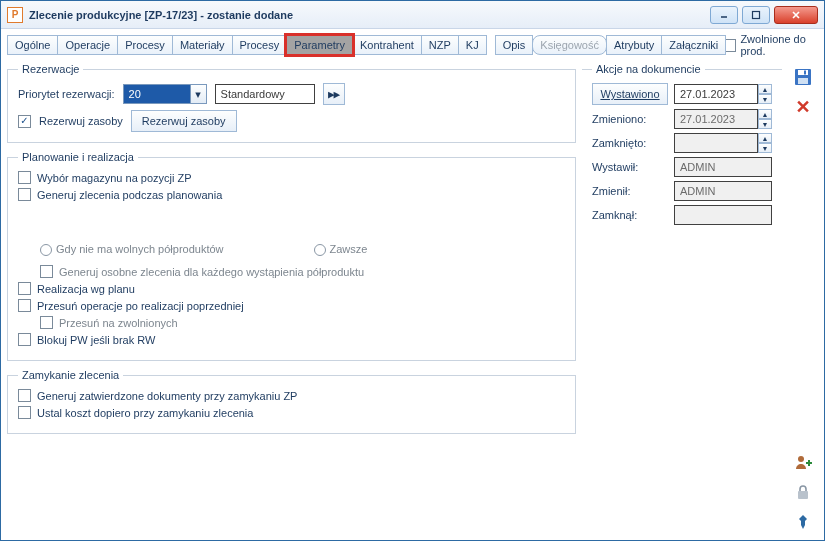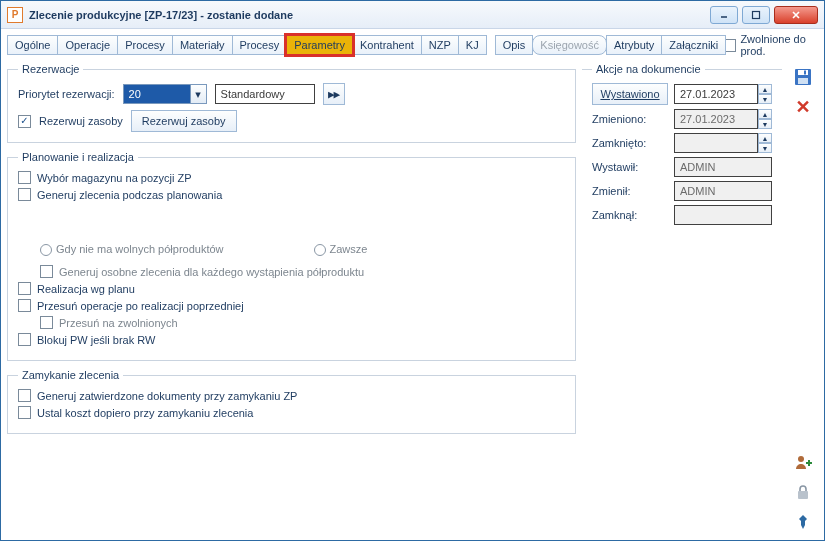--- a/index.html
+++ b/index.html
@@ -10,21 +10,21 @@
   .titlebar .title { color:#1d3a5f; font-weight:bold; }
   .titlebar .spacer { flex:1; }
   .win-btns { display:flex; gap:4px; }
   .win-btn { width:28px; height:18px; border:1px solid #7fa9d4; border-radius:3px; background:linear-gradient(#eaf3fc,#cfe3f7); display:flex;align-items:center;justify-content:center; }
   .win-btn.close { background:linear-gradient(#f49a8e,#d9402b); border-color:#a82d1c; color:#fff; width:44px;}
   .win-btn svg { width:10px; height:10px; }
   .content { flex:1; display:flex; flex-direction:column; padding:4px 6px 6px 6px; }
   .tabrow { display:flex; align-items:center; gap:0; margin-bottom:6px; }
   .tab { border:1px solid #9fb9d6; background:linear-gradient(#fdfefe,#e9f1fa); padding:3px 7px; color:#1d3a5f; margin-right:-1px; cursor:default; white-space:nowrap; position:relative; }
   .tab.disabled { color:#9ca5af;border-radius:8px; }
-  .tab.active-hi { outline:3px solid #d9302a; outline-offset:-1px; z-index:3; background:#eab308; }
+  .tab.active-hi { outline:3px solid #d9302a; outline-offset:-1px; z-index:3; background:#a3a3a3; }
   .tab.gap-after { margin-right:8px; }
   .tabrow .flex { flex:1; }
   .zwol { display:flex; align-items:center; gap:4px; color:#1d3a5f; }
   .chk { width:13px;height:13px;border:1px solid #7a8a9a;background:#fff;display:inline-flex;align-items:center;justify-content:center; }
   .chk.checked::after { content:"✓"; font-size:10px; line-height:1; color:#1b4f8a; }
   .body-row { display:flex; flex:1; gap:6px; }
   .left-col { flex:1; display:flex; flex-direction:column; gap:8px; }
   fieldset { border:1px solid #c9d3df; padding:8px 10px 10px 10px; margin:0; }
   legend { color:#1d3a5f; padding:0 4px; }
   .row { display:flex; align-items:center; gap:8px; margin-bottom:5px; }

